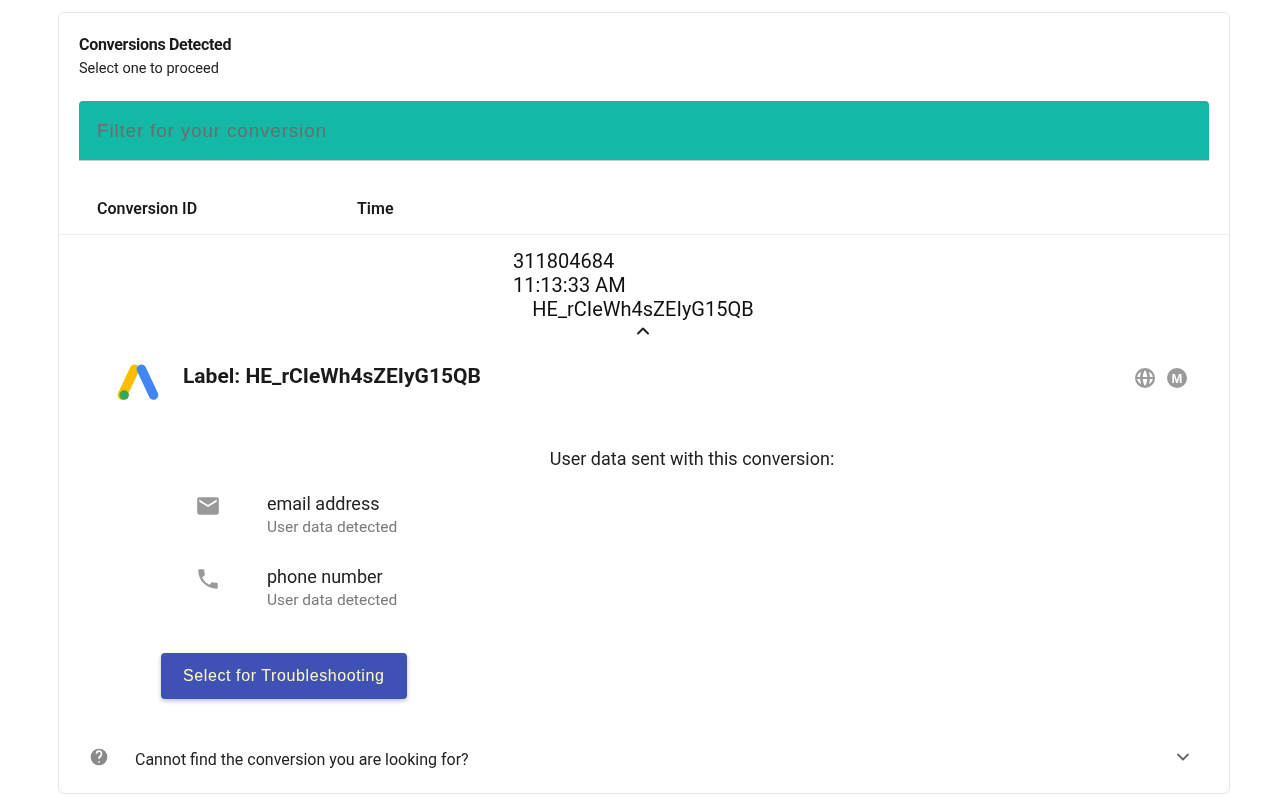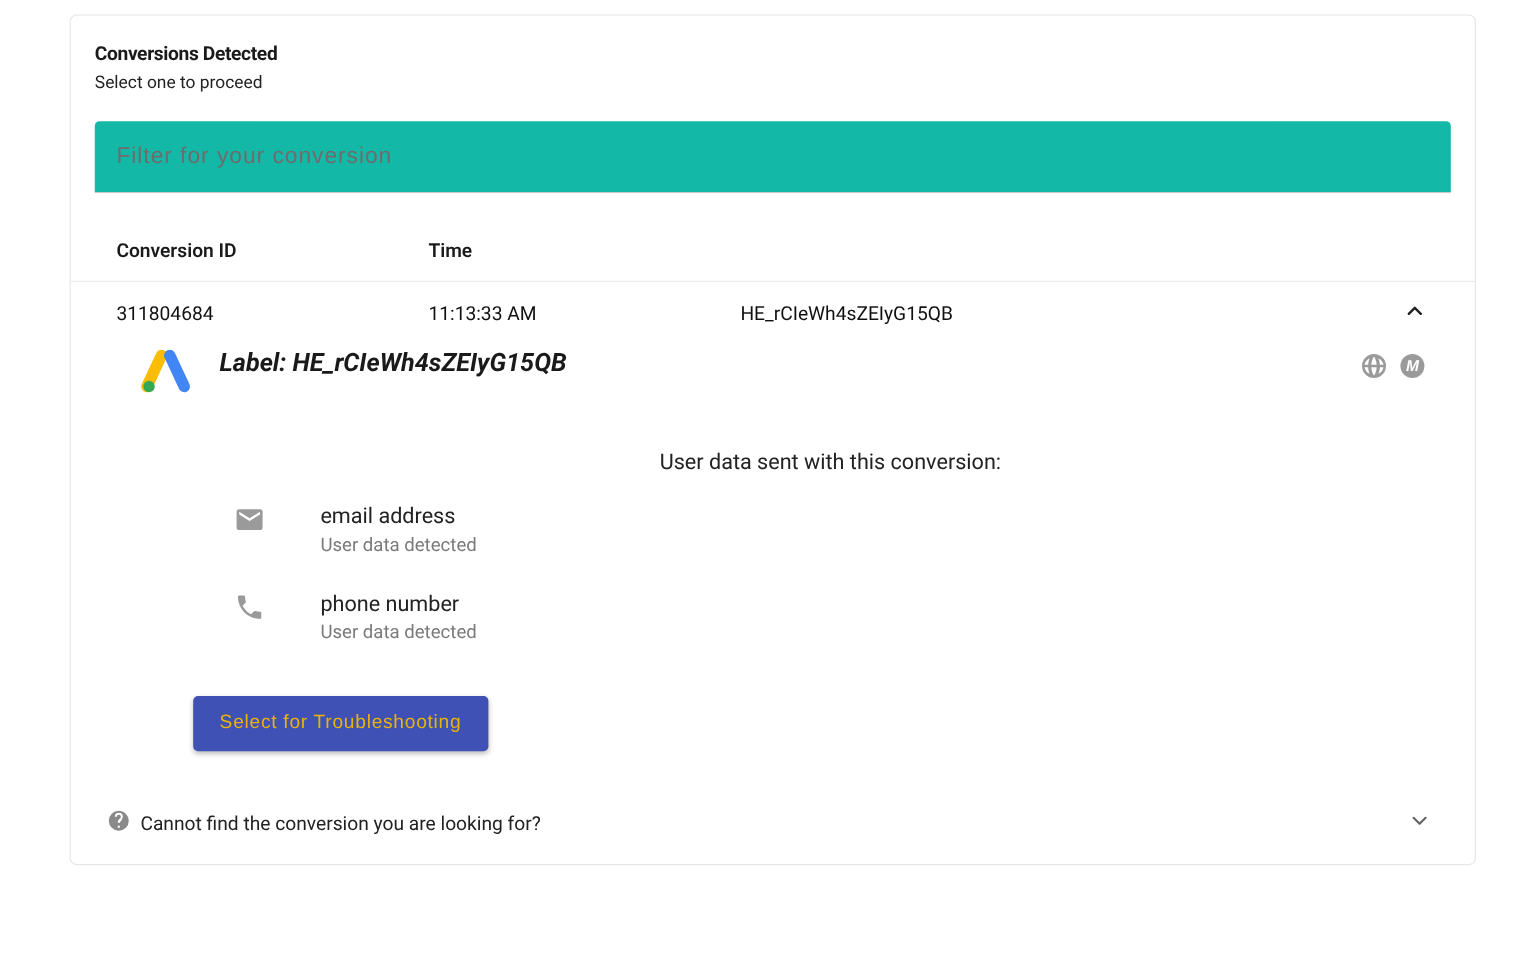--- a/index.html
+++ b/index.html
@@ -58,32 +58,32 @@
       font-weight: 600;
       color: #1a1a1a;
     }
     .col-id { width: 260px; }
     .col-time { width: 260px; }
     .col-label { flex: 1; }
     .row {
       display: flex;
       align-items: center;
       padding: 14px 40px 14px 38px;
-      font-size: 16px;
+      font-size: 20px;
       color: #111;
+      flex-direction: column;
     }
     .expand-icon { color: #222; }
     .detail {
       padding: 4px 40px 4px 56px;
     }
     .detail-head {
       display: flex;
       align-items: flex-start;
       justify-content: space-between;
-      font-style: italic;
     }
     .detail-head-left {
       display: flex;
       align-items: flex-start;
       gap: 22px;
     }
     .ads-icon-wrap { width: 46px; display: flex; justify-content: center; }
     .label-line {
       font-size: 21px;
       font-weight: 700;
@@ -110,40 +110,40 @@
       margin-bottom: 30px;
     }
     .ud-icon { color: #9a9a9a; width: 28px; display: flex; }
     .ud-icon svg { width: 26px; height: 26px; }
     .ud-name { font-size: 18px; color: #222; }
     .ud-sub { font-size: 15.5px; color: #7a7a7a; margin-top: 4px; }
     .select-btn {
       display: inline-block;
       margin: 14px 0 30px 46px;
       background: #3f51b5;
-      color: #eab308;
+      color: #fef9c3;
       font-size: 16px;
       font-weight: 500;
       letter-spacing: 0.6px;
       padding: 14px 22px;
       border: none;
       border-radius: 4px;
       cursor: pointer;
       box-shadow: 0 2px 4px rgba(0,0,0,0.25);
     }
     .footer {
       display: flex;
       align-items: center;
       justify-content: space-between;
       padding: 14px 36px 18px 30px;
     }
     .footer-left {
       display: flex;
       align-items: center;
-      gap: 8px;
+      gap: 26px;
       font-size: 16px;
       color: #222;
     }
     .footer-left svg { width: 20px; height: 20px; color: #8a8a8a; }
     .footer-chevron { color: #666; }
   </style>
 </head>
 <body>
 
 <div class="card">

